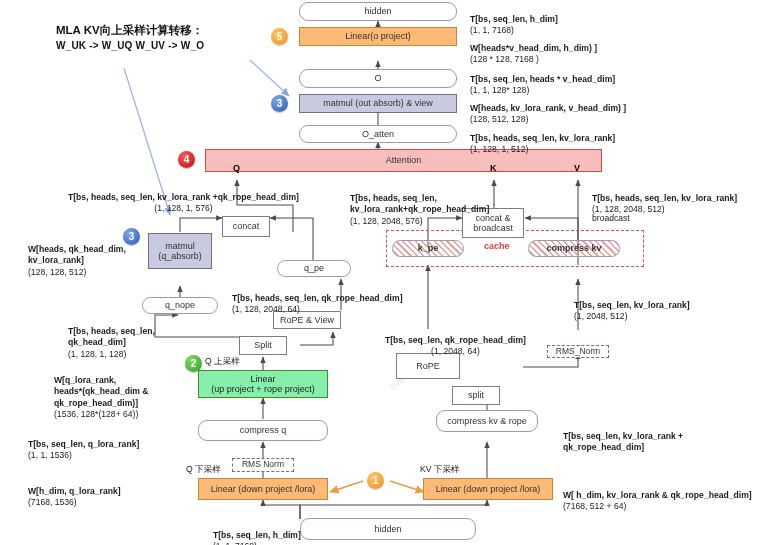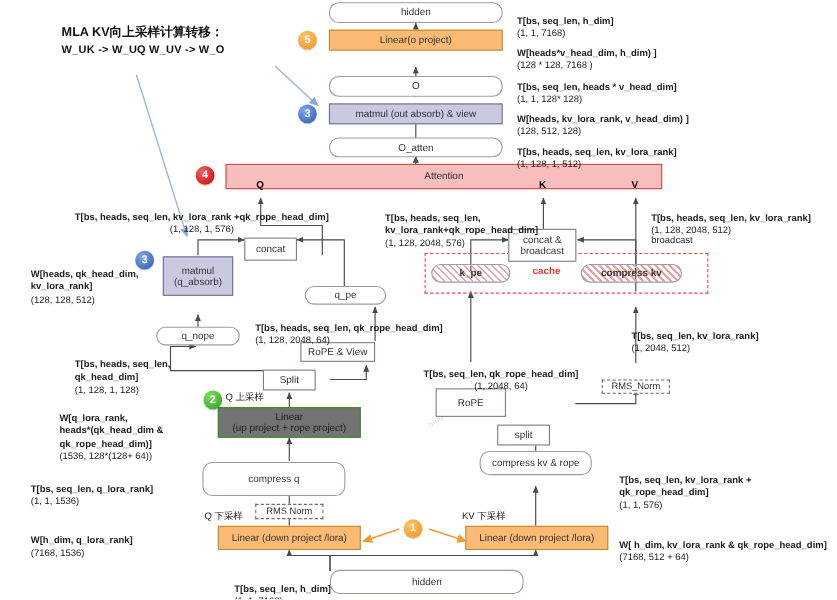--- a/index.html
+++ b/index.html
@@ -37,21 +37,21 @@
   .purple{
     border:1px solid #6f6f96;
     background:#c9c9e0;
   }
   .orange{
     border:1px solid #c08a3e;
     background:#fdba74;
   }
   .green{
     border:1px solid #3f8f22;
-    background:#737373;
+    background:#86efac;
     color:#1d1d1d;
   }
   .pink{
     border:1px solid #d04a4a;
     background:#f8bdbd;
   }
   .dashedbox{
     border:1px dashed #6b6b8a;
     background:#ffffff;
     font-size:8.5px;
@@ -237,21 +237,21 @@
 (q_absorb)</div>
   <div class="circle c-blue" style="left:123px;top:228px;">3</div>
   <div class="node rounded" style="left:142px;top:297px;width:76px;height:17px;">q_nope</div>
   <div class="node rounded" style="left:277px;top:260px;width:74px;height:17px;">q_pe</div>
   <div class="node rect" style="left:273px;top:311px;width:68px;height:18px;">RoPE &amp; View</div>
   <div class="node rect" style="left:239px;top:336px;width:48px;height:19px;">Split</div>
   <div class="circle c-green" style="left:185px;top:355px;">2</div>
   <div class="ann" style="left:205px;top:356px;font-size:8.6px;">Q 上采样</div>
   <div class="node green" style="left:198px;top:370px;width:130px;height:28px;">Linear
 (up project + rope project)</div>
-  <div class="node rounded" style="left:184px;top:420px;width:130px;height:31px;">compress q</div>
+  <div class="node rounded" style="left:198px;top:420px;width:130px;height:21px;">compress q</div>
   <div class="node dashedbox" style="left:232px;top:458px;width:62px;height:14px;">RMS Norm</div>
   <div class="ann" style="left:186px;top:464px;font-size:8.6px;">Q 下采样</div>
   <div class="node orange" style="left:198px;top:478px;width:130px;height:22px;">Linear (down project /lora)</div>
 
   <div class="node rounded" style="left:300px;top:518px;width:176px;height:22px;">hidden</div>
   <div class="circle c-orange" style="left:367px;top:472px;">1</div>
 
   <div class="node rect" style="left:462px;top:208px;width:62px;height:30px;">concat &amp;
 broadcast</div>
 
@@ -339,20 +339,19 @@
   <div class="ann" style="left:574px;top:288px;">
     <b>T[bs, seq_len, kv_lora_rank]</b>
     <div>(1, 2048, 512)</div>
   </div>
   <div class="ann" style="left:385px;top:323px;">
     <b>T[bs, seq_len, qk_rope_head_dim]</b>
     <div style="text-align:center;">(1, 2048, 64)</div>
   </div>
   <div class="ann" style="left:563px;top:419px;">
     <b>T[bs, seq_len, kv_lora_rank + qk_rope_head_dim]</b>
-    <div>(1, 1, 576)</div>
   </div>
   <div class="ann" style="left:563px;top:478px;">
     <b>W[ h_dim, kv_lora_rank &amp; qk_rope_head_dim]</b>
     <div>(7168, 512 + 64)</div>
   </div>
 
 </div>
 
 </body></html>

